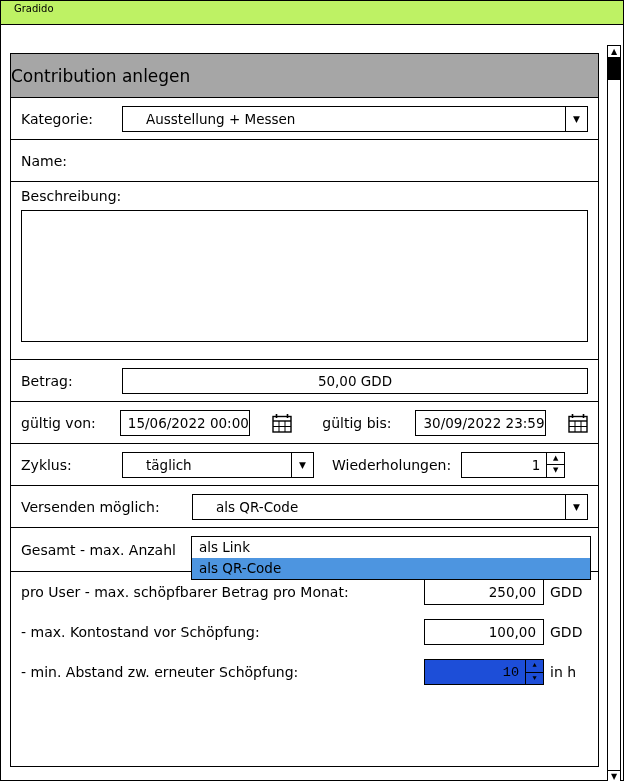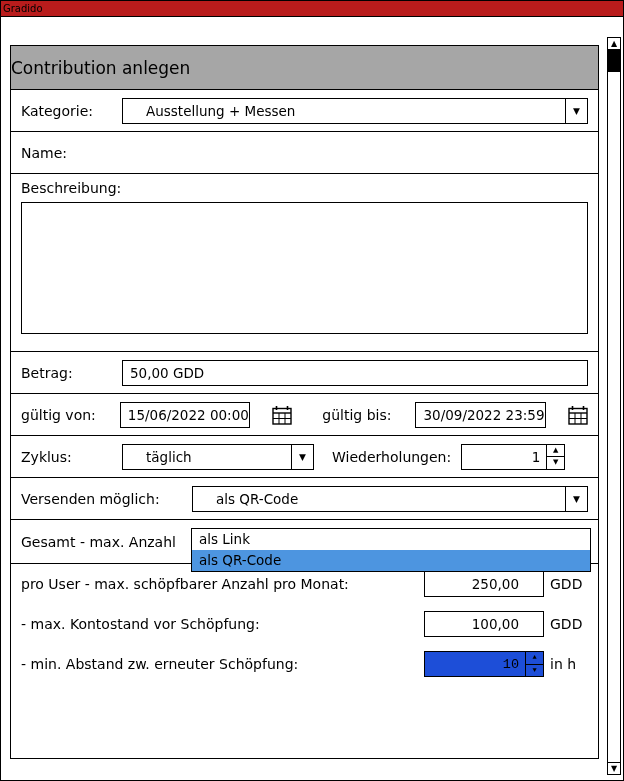--- a/index.html
+++ b/index.html
@@ -18,27 +18,27 @@
   .window {
     position: absolute;
     left: 0; top: 0;
     width: 624px;
     height: 781px;
     border: 1px solid #000;
     box-sizing: border-box;
     background: #ffffff;
   }
   .titlebar {
-    height: 16px;
+    height: 24px;
     border-bottom: 1px solid #000;
     font-size: 10px;
     line-height: 16px;
-    padding-left: 2px;
-    box-sizing: border-box;
-    background: #b91c1c;
+    padding-left: 13px;
+    box-sizing: border-box;
+    background: #bef264;
     color: #000;
   }
   .client {
     position: relative;
     height: 762px;
     box-sizing: border-box;
   }
   
   .scrollbar {
     position: absolute;
@@ -108,21 +108,21 @@
     border: 1px solid #000;
     background: #ffffff;
     box-sizing: border-box;
     font-size: 13.5px;
     padding: 0 7px;
     display: flex;
     align-items: center;
     overflow: hidden;
     white-space: nowrap;
   }
-  .field.right { justify-content: flex-start; }
+  .field.right { justify-content: center; }
 
   
   .r-kategorie {
     height: 42px;
     display: flex;
     align-items: center;
   }
   .r-kategorie .lbl { width: 101px; }
   .combo {
     position: relative;
@@ -305,21 +305,21 @@
   .brow .spacer { flex: 1; }
   .num-field {
     width: 120px;
     height: 26px;
     border: 1px solid #000;
     box-sizing: border-box;
     background: #ffffff;
     display: flex;
     align-items: center;
     justify-content: flex-end;
-    padding-right: 24px;
+    padding-right: 7px;
     font-size: 13.5px;
   }
   .unit {
     width: 44px;
     text-align: right;
     font-size: 14px;
     padding-left: 6px;
     box-sizing: border-box;
   }
   .unit.left { text-align: left; }
@@ -439,21 +439,21 @@
           <span class="combo-arrow">▼</span>
         </div>
       </div>
 
       <div class="row r-gesamt">
         <div class="lbl">Gesamt - max. Anzahl</div>
       </div>
 
       <div class="row r-bottom">
         <div class="brow">
-          <span class="btext">pro User - max. schöpfbarer Anzahl pro Monat:</span>
+          <span class="btext">pro User - max. schöpfbarer Betrag pro Monat:</span>
           <span class="spacer"></span>
           <span class="num-field">
             <span>250,00</span>
           </span>
           <span class="unit left">GDD</span>
         </div>
         <div class="brow">
           <span class="btext">- max. Kontostand vor Schöpfung:</span>
           <span class="spacer"></span>
           <span class="num-field">

